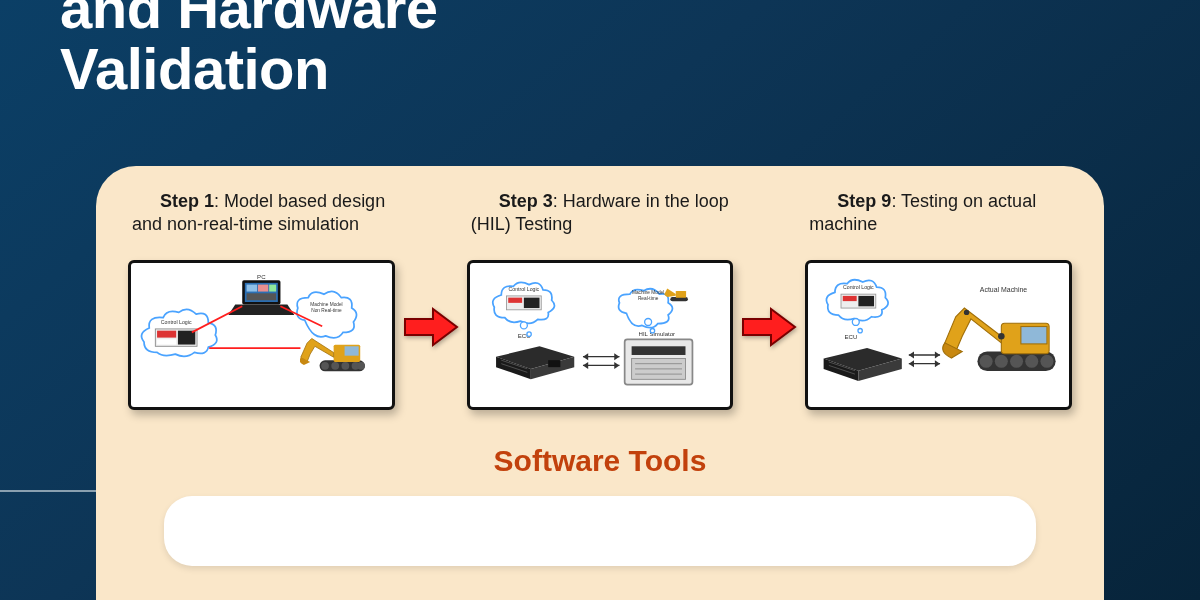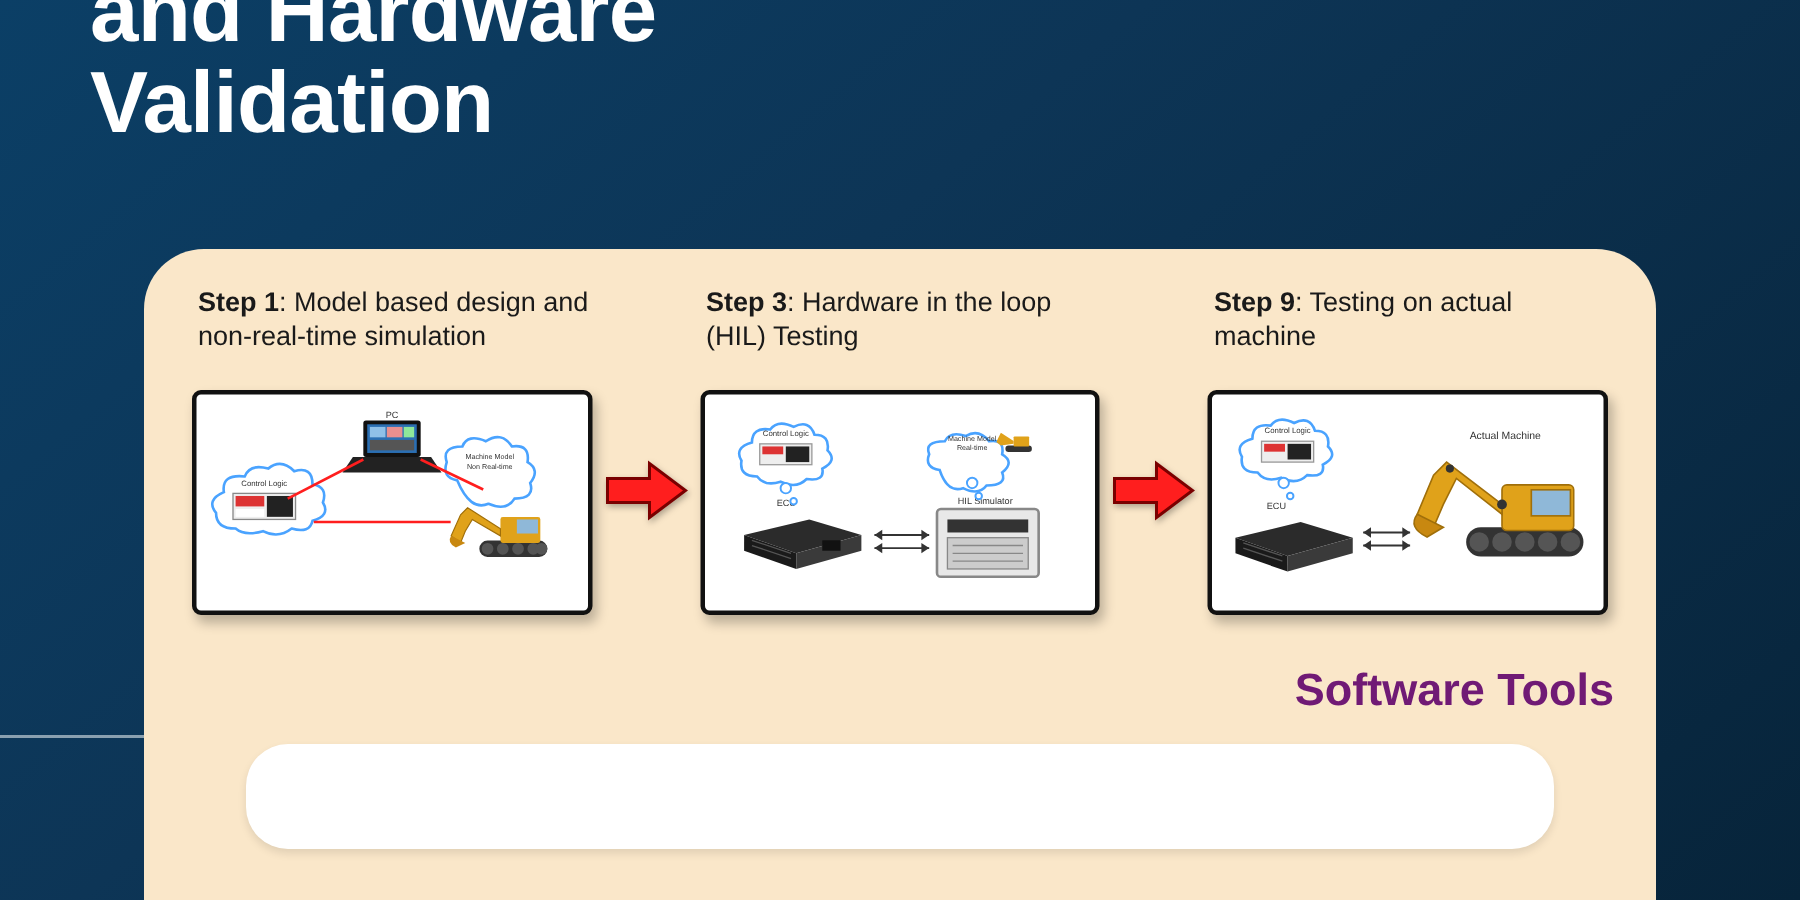--- a/index.html
+++ b/index.html
@@ -37,21 +37,21 @@
     flex: 1 1 0;
     min-width: 0;
   }
   .step-label {
     color: #1a1a1a;
     font-size: 18px;
     line-height: 1.25;
     min-height: 70px;
     padding: 0 4px 10px 8px;
   }
-  .step-label .num { font-weight: 800; }
+  .step-label .num { font-weight: 800; margin-left: 28px; }
   .step-label .desc { font-weight: 400; }
   .illus-box {
     background: #ffffff;
     border: 3px solid #111;
     border-radius: 6px;
     height: 150px;
     margin: 0 4px;
     position: relative;
     overflow: hidden;
     box-shadow: 3px 5px 8px rgba(0,0,0,0.25);
@@ -67,24 +67,24 @@
   .arrow-col svg { filter: drop-shadow(1px 2px 2px rgba(0,0,0,0.3)); }
   .hr-line {
     position: absolute;
     left: 0;
     width: 96px;
     top: 490px;
     height: 0;
     border-top: 2px solid #8aa0b0;
   }
   .sw-title {
-    text-align: right;
+    text-align: center;
     font-size: 30px;
     font-weight: 800;
-    color: #701a75;
+    color: #c2410c;
     margin-top: 34px;
   }
   .sw-box {
     background: #ffffff;
     border-radius: 28px;
     height: 70px;
     margin: 18px 40px 0 40px;
     box-shadow: 0 3px 6px rgba(0,0,0,0.1);
   }
 </style>

